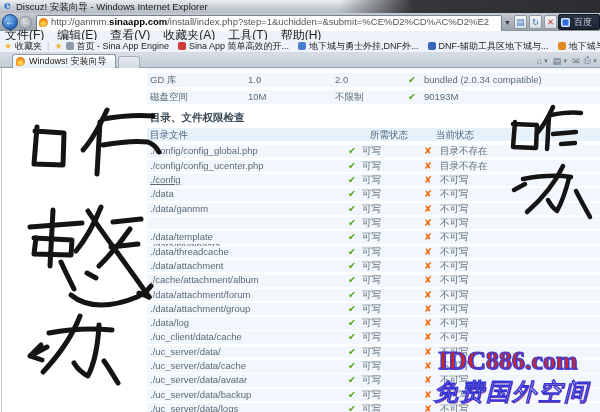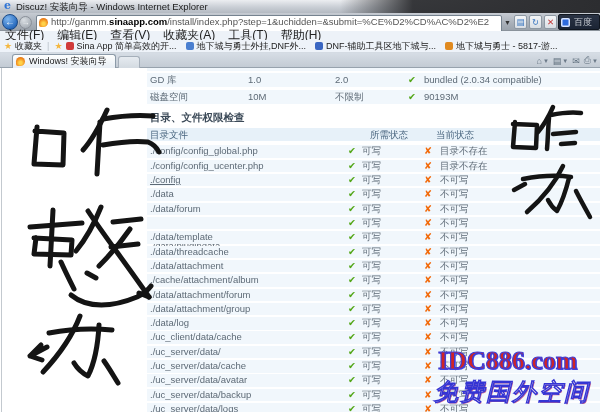--- a/index.html
+++ b/index.html
@@ -128,20 +128,24 @@
       <span>工具(T)</span>
       <span>帮助(H)</span>
     </div>
 
   <div class="favbar">
     <span class="fav-star">★</span>
     <span>收藏夹</span>
     <span class="fav-sep">|</span>
     <span class="fav-star">★</span>
     <span id="favbar-items" style="display:inline-flex;align-items:center;">
+        <span class="fav-item">
+          <span class="fav-ico" style="background: rgb(141, 154, 168);"></span>
+          <span>首页 - Sina App Engine</span>
+        </span>
         <span class="fav-item">
           <span class="fav-ico" style="background: rgb(208, 58, 58);"></span>
           <span>Sina App 简单高效的开...</span>
         </span>
         <span class="fav-item">
           <span class="fav-ico" style="background: rgb(74, 127, 208);"></span>
           <span>地下城与勇士外挂,DNF外...</span>
         </span>
         <span class="fav-item">
           <span class="fav-ico" style="background: rgb(58, 102, 194);"></span>
@@ -216,21 +220,21 @@
       <div class="cell " style="left: 362px; top: 105.94px;">可写</div>
       <div class="cell bad-mark" style="left: 424px; top: 105.94px; color: rgb(242, 106, 10);">✘</div>
       <div class="cell " style="left: 440px; top: 105.94px;">不可写</div>
       <div class="band " style="top: 120.26px; height: 12.5px;"></div>
       <div class="cell " style="left: 150px; top: 120.26px;">./data</div>
       <div class="cell ok-mark" style="left: 348px; top: 120.26px; color: rgb(82, 166, 23);">✔</div>
       <div class="cell " style="left: 362px; top: 120.26px;">可写</div>
       <div class="cell bad-mark" style="left: 424px; top: 120.26px; color: rgb(242, 106, 10);">✘</div>
       <div class="cell " style="left: 440px; top: 120.26px;">不可写</div>
       <div class="band " style="top: 134.58px; height: 12.5px;"></div>
-      <div class="cell " style="left: 150px; top: 134.58px;">./data/forum</div>
+      <div class="cell " style="left: 150px; top: 134.58px;">./data/ganmm</div>
       <div class="cell ok-mark" style="left: 348px; top: 134.58px; color: rgb(82, 166, 23);">✔</div>
       <div class="cell " style="left: 362px; top: 134.58px;">可写</div>
       <div class="cell bad-mark" style="left: 424px; top: 134.58px; color: rgb(242, 106, 10);">✘</div>
       <div class="cell " style="left: 440px; top: 134.58px;">不可写</div>
       <div class="band " style="top: 148.9px; height: 12.5px;"></div>
       <div class="cell " style="left: 150px; top: 148.9px; margin-top: 23px;">./data/plugindata</div>
       <div class="cell ok-mark" style="left: 348px; top: 148.9px; color: rgb(82, 166, 23);">✔</div>
       <div class="cell " style="left: 362px; top: 148.9px;">可写</div>
       <div class="cell bad-mark" style="left: 424px; top: 148.9px; color: rgb(242, 106, 10);">✘</div>
       <div class="cell " style="left: 440px; top: 148.9px;">不可写</div>

